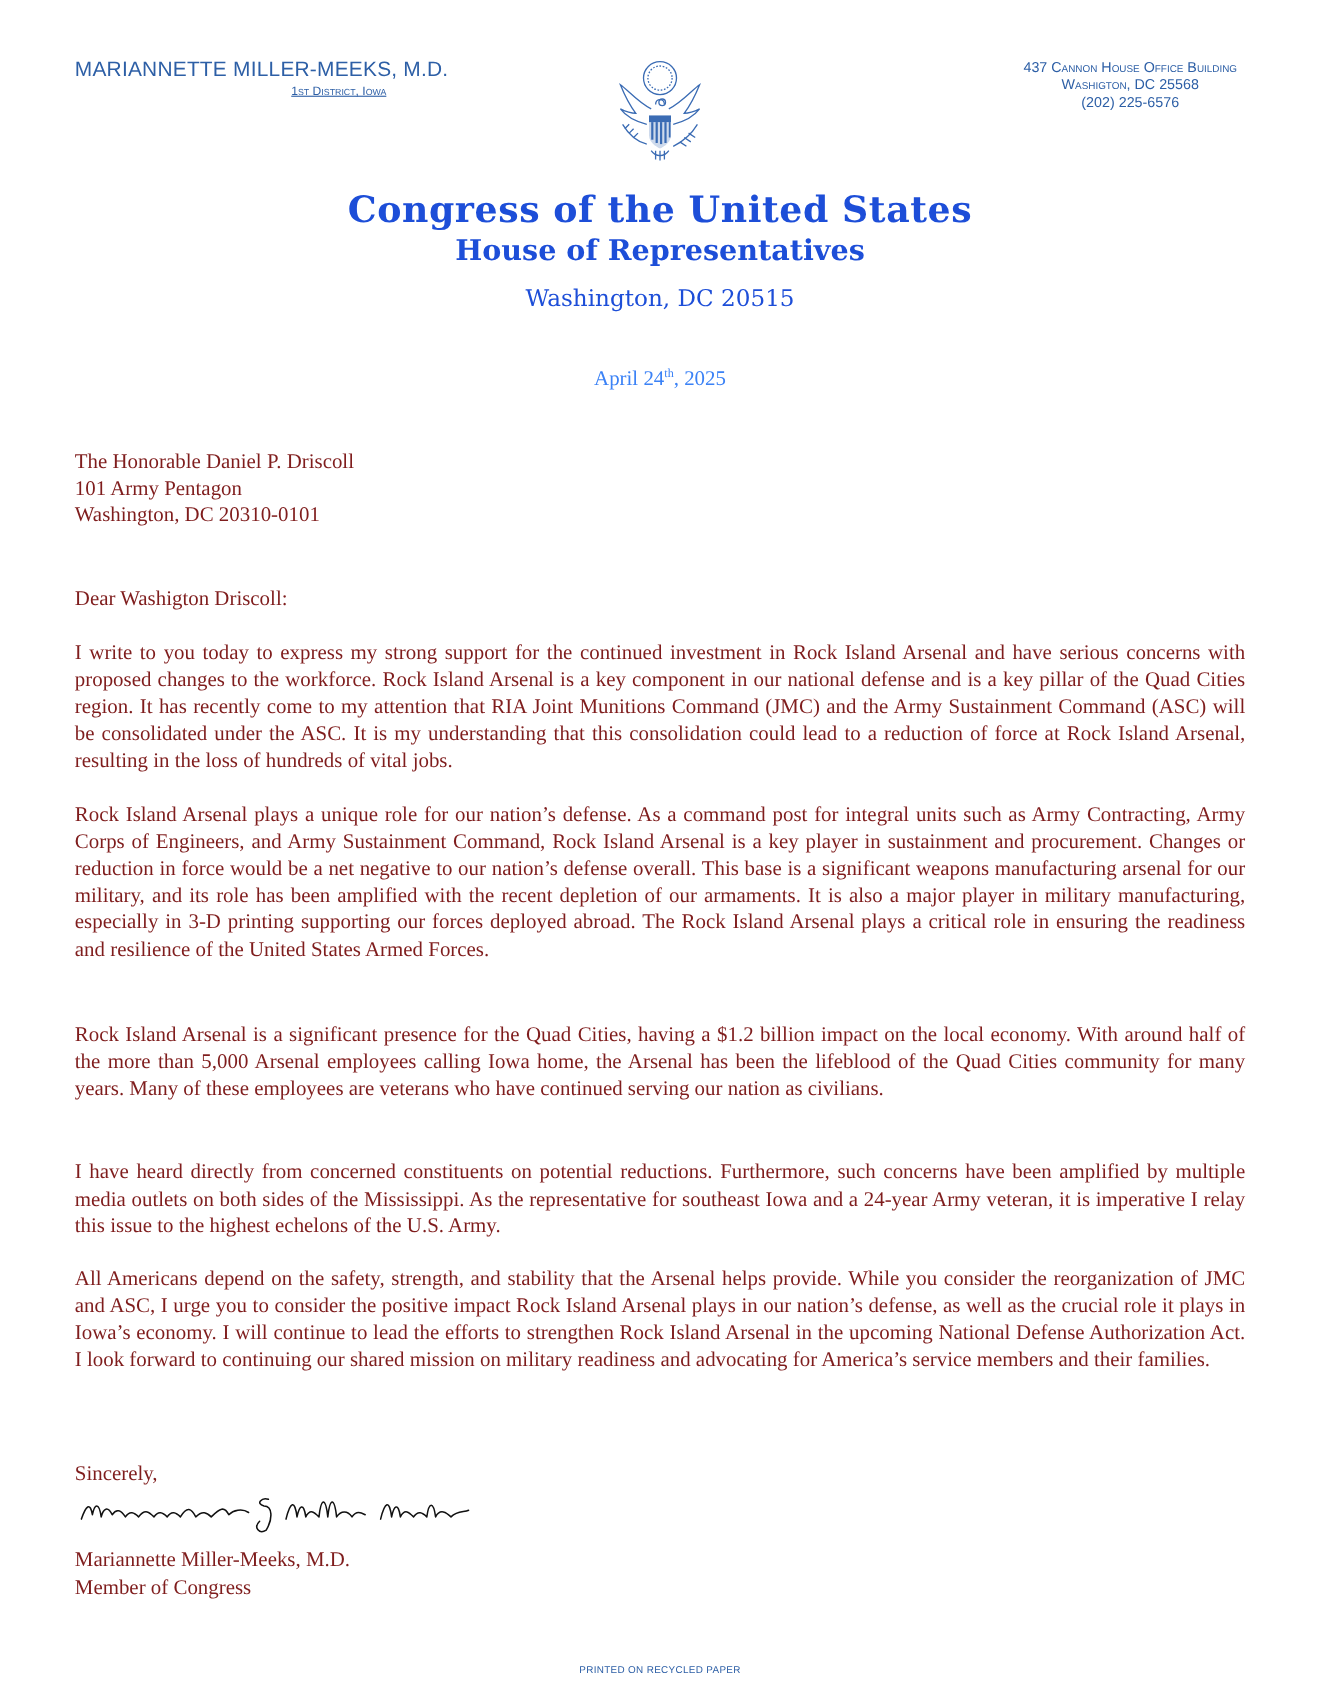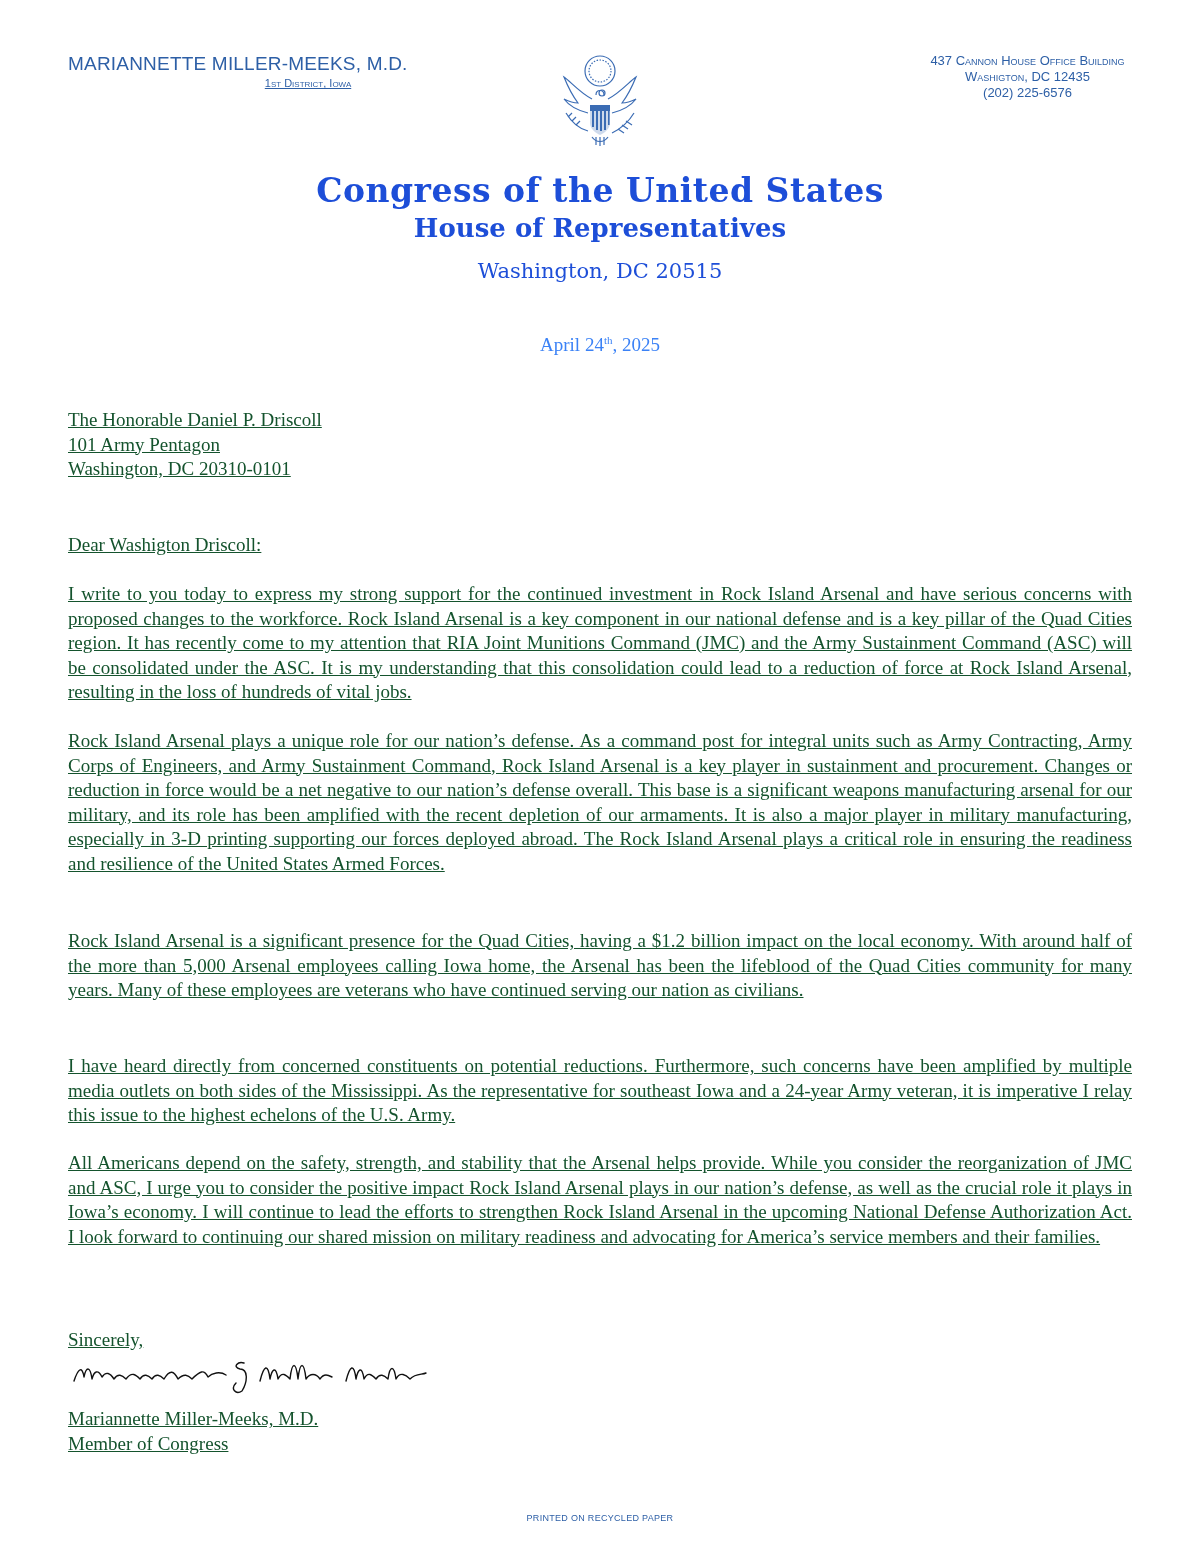--- a/index.html
+++ b/index.html
@@ -24,21 +24,21 @@
 
   
   .title { position: absolute; left: 0; width: 1200px; text-align: center; font-family: "DejaVu Serif", serif; font-weight: bold; color: #1d4ed8; }
   .title.t1 { top: 160px; font-size: 33px; letter-spacing: 0.5px; }
   .title.t2 { top: 202px; font-size: 26px; }
   .title.t3 { top: 248px; font-size: 21px; font-weight: normal; }
 
   .date { position: absolute; left: 0; width: 1200px; top: 323px; text-align: center; font-size: 19px; color: #3b82f6; }
   .date sup { font-size: 11px; }
 
-  .body-text { position: absolute; left: 68px; width: 1064px; font-size: 19px; line-height: 24.5px; color: #14532d; text-decoration: underline; }
+  .body-text { position: absolute; left: 68px; width: 1064px; font-size: 19px; line-height: 24.5px; color: #7f1d1d; }
   .addr { top: 397px; }
   .salutation { top: 522px; }
   .para { text-align: justify; hyphens: manual; margin: 0; }
   .p1 { top: 571px; }
   .p2 { top: 718px; }
   .p3 { top: 918px; }
   .p4 { top: 1043px; }
   .p5 { top: 1140px; }
   .closing { top: 1317px; }
   .sig { position: absolute; left: 70px; top: 1340px; width: 360px; height: 44px; }
@@ -81,21 +81,21 @@
         <path d="M82 62 C76 72, 68 78, 60 82"></path>
         <path d="M74 70 l6 4 M70 74 l6 4 M66 78 l6 4"></path>
         <path d="M40 86 C44 92, 52 92, 56 86"></path>
         <path d="M44 86 l0 8 M48 86 l0 9 M52 86 l0 8"></path>
       </g>
     </svg>
   </div>
 
   <div class="lh-right sans blue">
     <div class="sc">437 Cannon House Office Building</div>
-    <div class="sc">Washigton, DC 12435</div>
+    <div class="sc">Washigton, DC 25568</div>
     <div>(202) 225-6576</div>
   </div>
 
   <div class="title t1">Congress of the United States</div>
   <div class="title t2">House of Representatives</div>
   <div class="title t3">Washington, DC 20515</div>
 
   <div class="date serif"><span>April 24</span><sup>th</sup><span>, 2025</span></div>
 
   <div class="body-text serif addr">

